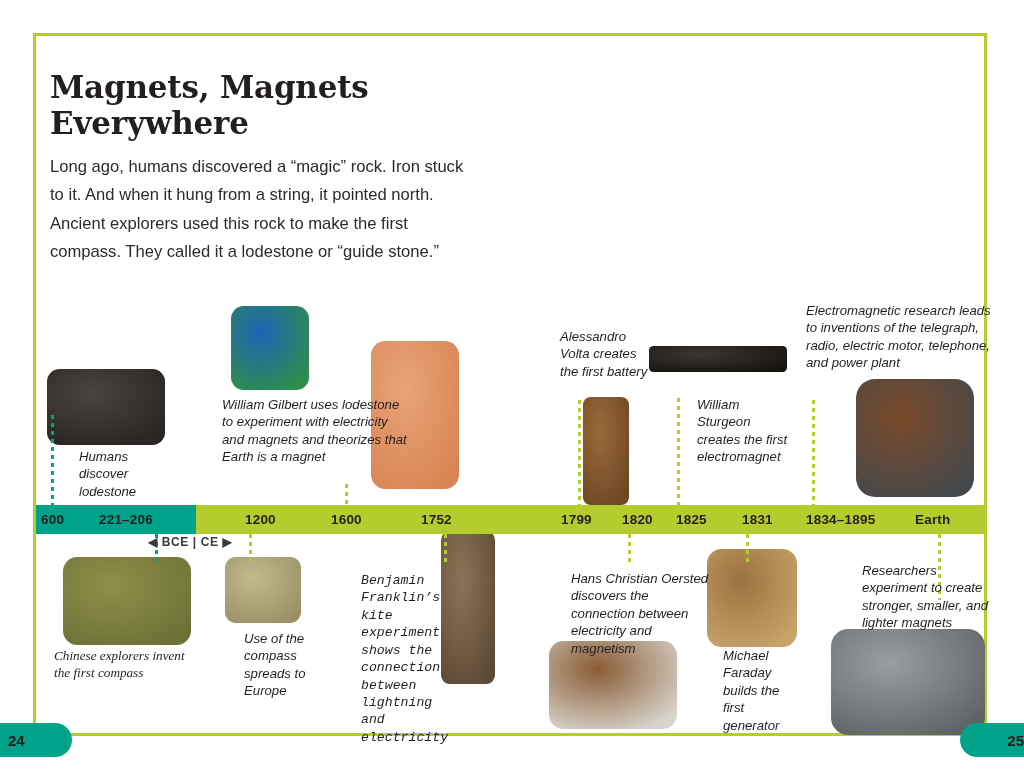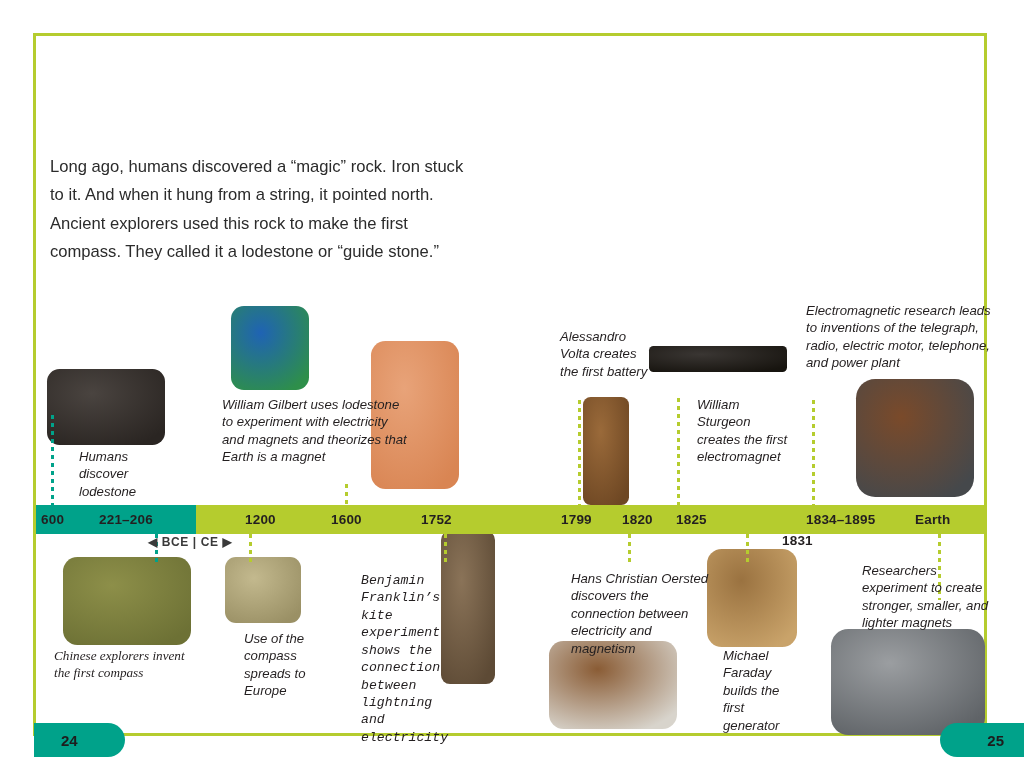--- a/index.html
+++ b/index.html
@@ -70,34 +70,35 @@
     font-style:italic;font-size:13.2px;line-height:1.32;color:#231f20;
   }
 
   
   .pagetab{
     position:absolute;bottom:22px;height:34px;width:64px;
     background:#00a28a;color:#123;
     display:flex;align-items:center;justify-content:center;
     font-size:15px;font-weight:600;color:#1d1d1d;
   }
-  .pagetab.left{left:0;border-radius:0 17px 17px 0;justify-content:flex-start;padding-left:27px;margin-left:34px;}
-  .pagetab.right{right:0;border-radius:17px 0 0 17px;justify-content:flex-end;padding-right:20px;}
+  .pagetab.left{left:0;border-radius:0 17px 17px 0;justify-content:flex-start;padding-left:8px;}
+  .pagetab.right{right:0;border-radius:17px 0 0 17px;justify-content:flex-end;}
 
   
   .art{position:absolute;}
   .art svg{display:block;}
 </style>
 </head>
 <body>
 
 <div class="page">
 
   <div class="frame"></div>
 
+  <h1 class="title">Magnets, Magnets Everywhere</h1>
 
   <div class="cols">
     <p class="col">Long ago, humans discovered a “magic” rock. Iron stuck to it. And when it hung from a string, it pointed north. Ancient explorers used this rock to make the first compass. They called it a lodestone or “guide stone.”</p>
   </div>
 
   <div id="artwork-layer">
       <div class="art" style="left: 46px; top: 368px; width: 120px; height: 78px;">
         <svg width="120" height="78" viewBox="0 0 120 78">
           <defs>
             <radialGradient id="g_lodestone-rock-image" cx="38%" cy="32%" r="78%">
@@ -250,21 +251,21 @@
   </div>
   <div id="tick-layer">
       <div class="tick" style="left: 41px;">600</div>
       <div class="tick" style="left: 99px;">221–206</div>
       <div class="tick" style="left: 245px;">1200</div>
       <div class="tick" style="left: 331px;">1600</div>
       <div class="tick" style="left: 421px;">1752</div>
       <div class="tick" style="left: 561px;">1799</div>
       <div class="tick" style="left: 622px;">1820</div>
       <div class="tick" style="left: 676px;">1825</div>
-      <div class="tick" style="left: 782px; margin-top: 21px;">1831</div>
+      <div class="tick" style="left: 742px;">1831</div>
       <div class="tick" style="left: 806px;">1834–1895</div>
       <div class="tick" style="left: 915px;">Earth</div>
     </div>
   <div class="era">◀ BCE  |  CE ▶</div>
 
   <div id="caption-layer">
       <div class="cap" style="left: 79px; top: 448px; width: 80px;">Humans discover lodestone</div>
       <div class="cap" style="left: 222px; top: 396px; width: 188px;">William Gilbert uses lodestone to experiment with electricity and magnets and theorizes that Earth is a magnet</div>
       <div class="cap" style="left: 560px; top: 328px; width: 92px;">Alessandro Volta creates the first battery</div>
       <div class="cap" style="left: 697px; top: 396px; width: 98px;">William Sturgeon creates the first electromagnet</div>

